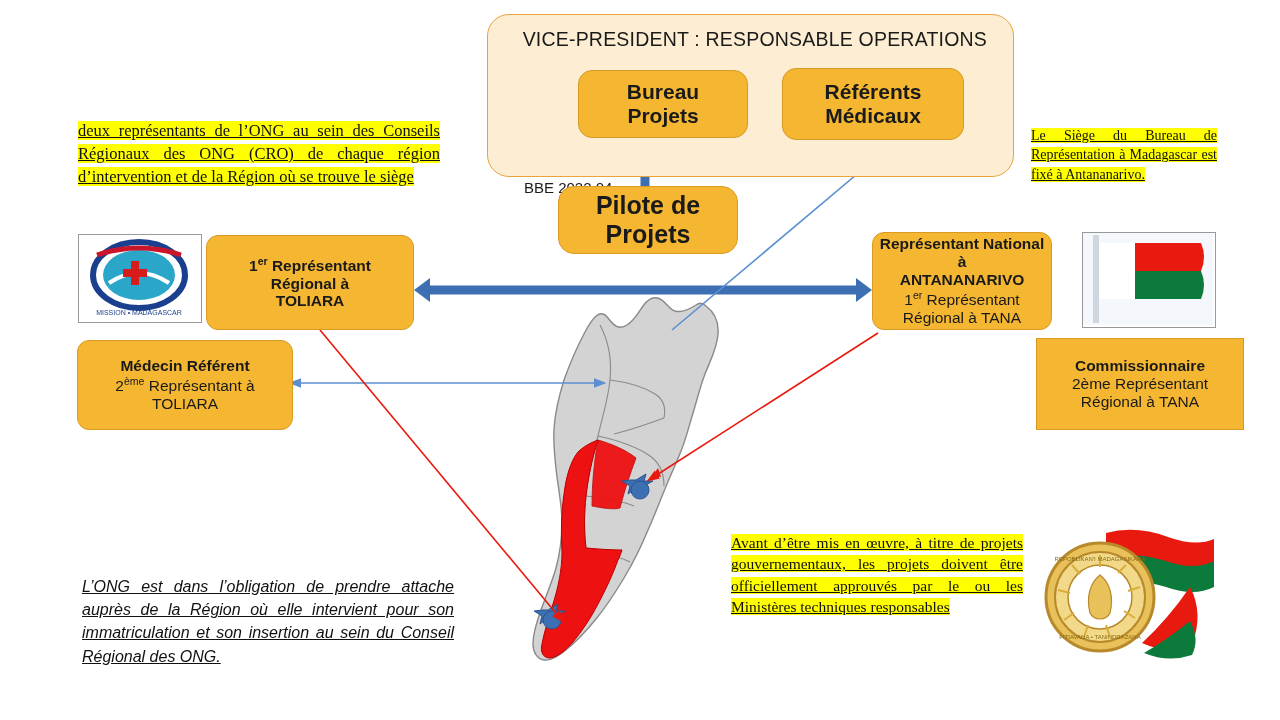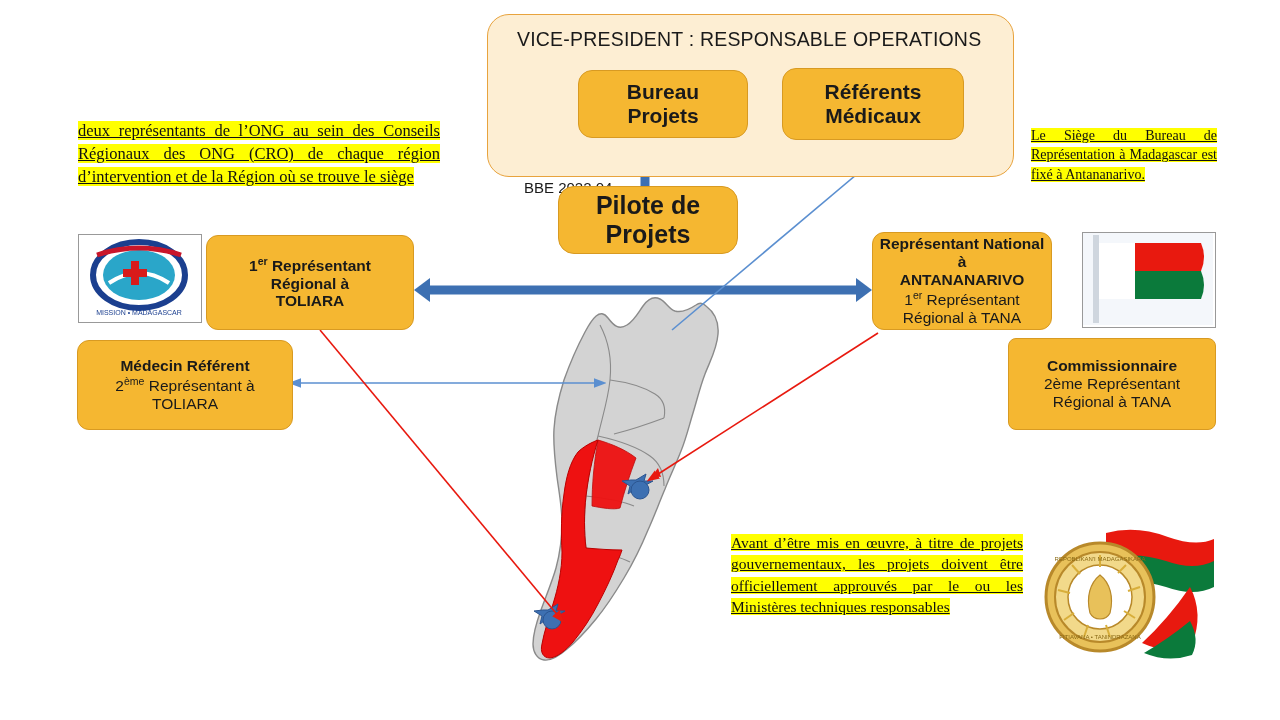--- a/index.html
+++ b/index.html
@@ -37,21 +37,21 @@
     width: 527px; height: 163px;
     background: #fdeed3;
     border: 1.5px solid #e8a33d;
     border-radius: 22px;
     box-sizing: border-box;
   }
   .vp-title {
     position: absolute;
     left: 517px; top: 28px;
     width: 470px;
-    text-align: left;
+    text-align: right;
     font-size: 19.5px;
     color: #1a1a1a;
     letter-spacing: 0.2px;
   }
   .bbe-label {
     left: 524px; top: 148px;
     font-size: 15px;
     font-weight: normal;
     color: #1a1a1a;
     margin-top: 31px;
@@ -103,24 +103,24 @@
   .node-medecin .bold { font-weight: bold; }
   .node-tana {
     left: 872px; top: 232px;
     width: 180px; height: 98px;
     font-size: 15.5px;
     border-radius: 12px;
     font-weight: normal;
   }
   .node-tana .bold { font-weight: bold; }
   .node-commissionnaire {
-    left: 1008px; top: 338px;
+    left: 1036px; top: 338px;
     width: 208px; height: 92px;
     font-size: 15.5px;
-    border-radius: 8px;
+    border-radius: 0;
     font-weight: normal;
   }
   .node-commissionnaire .bold { font-weight: bold; }
   .node-inner { padding: 0 6px; }
 
   
   .note {
     position: absolute;
     color: #111;
     line-height: 1.38;
@@ -381,20 +381,21 @@
   </div>
 
   <div class="note note-siege">
     <span class="hl">Le Siège du Bureau de Représentation à Madagascar est fixé à Antananarivo.</span>
   </div>
 
   <div class="note note-avant">
     <span class="hl">Avant d’être mis en œuvre, à titre de projets gouvernementaux, les projets doivent être officiellement approuvés par le ou les Ministères techniques responsables</span>
   </div>
 
+  <div class="note note-obligation">L’ONG est dans l’obligation de prendre attache auprès de la Région où elle intervient pour son immatriculation et son insertion au sein du Conseil Régional des ONG.</div>
 
   <div class="abs logo-ong">
     <svg width="120" height="85" viewBox="0 0 120 85">
       <rect x="0" y="0" width="120" height="85" fill="#ffffff"></rect>
       <ellipse cx="60" cy="40" rx="46" ry="33" fill="none" stroke="#1b3f8f" stroke-width="6"></ellipse>
       <ellipse cx="60" cy="40" rx="36" ry="25" fill="#2aa6c9"></ellipse>
       <path d="M30,48 Q60,28 90,48" fill="none" stroke="#ffffff" stroke-width="4"></path>
       <path d="M52,26 l8,0 l0,8 l8,0 l0,8 l-8,0 l0,8 l-8,0 l0,-8 l-8,0 l0,-8 l8,0 z" fill="#d81b1b"></path>
       <path d="M18,20 q42,-14 84,0" fill="none" stroke="#c9162a" stroke-width="5"></path>
       <text x="60" y="80" font-size="7" text-anchor="middle" fill="#1b3f8f" font-family="Liberation Sans, sans-serif">MISSION • MADAGASCAR</text>

